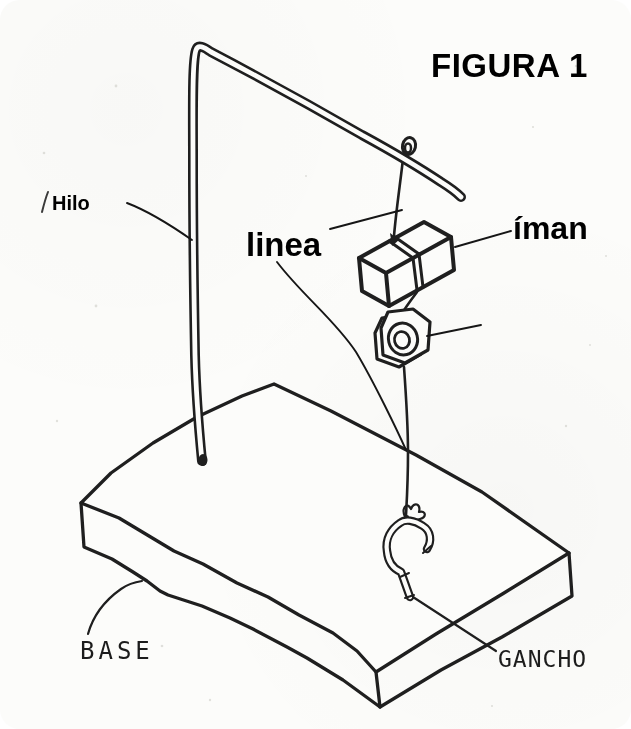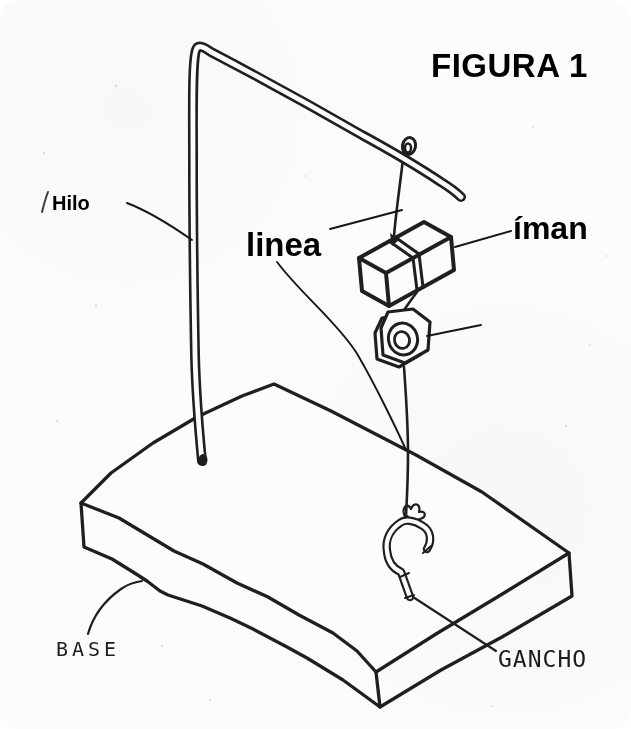--- a/index.html
+++ b/index.html
@@ -30,21 +30,21 @@
   .lbl-figura { left: 431px; top: 49px;  font-size: 33px; letter-spacing: 0.5px; }
   .lbl-hilo   { left: 52px;  top: 193px; font-size: 20px; text-align: right; }
   .lbl-linea  { left: 246px; top: 228px; font-size: 33px; }
   .lbl-iman   { left: 513px; top: 212px; font-size: 32px; }
   .lbl-tuerca { left: 484px; top: 319px; font-size: 32px; }
   .lbl-scan {
     font-family: "DejaVu Sans Mono", monospace;
     font-weight: normal;
     color: #1c1c1c;
   }
-  .lbl-base   { left: 56px;  top: 639px; font-size: 20px; letter-spacing: 4px; }
+  .lbl-base   { left: 80px;  top: 639px; font-size: 24px; letter-spacing: 4px; }
   .lbl-gancho { left: 498px; top: 648px; font-size: 23px; letter-spacing: 1px; }
 </style>
 </head>
 <body>
 
 <div class="stage">
 
   <svg width="631" height="729" viewBox="0 0 631 729">
 
     <g fill="#c9c9c2" opacity="0.55">

